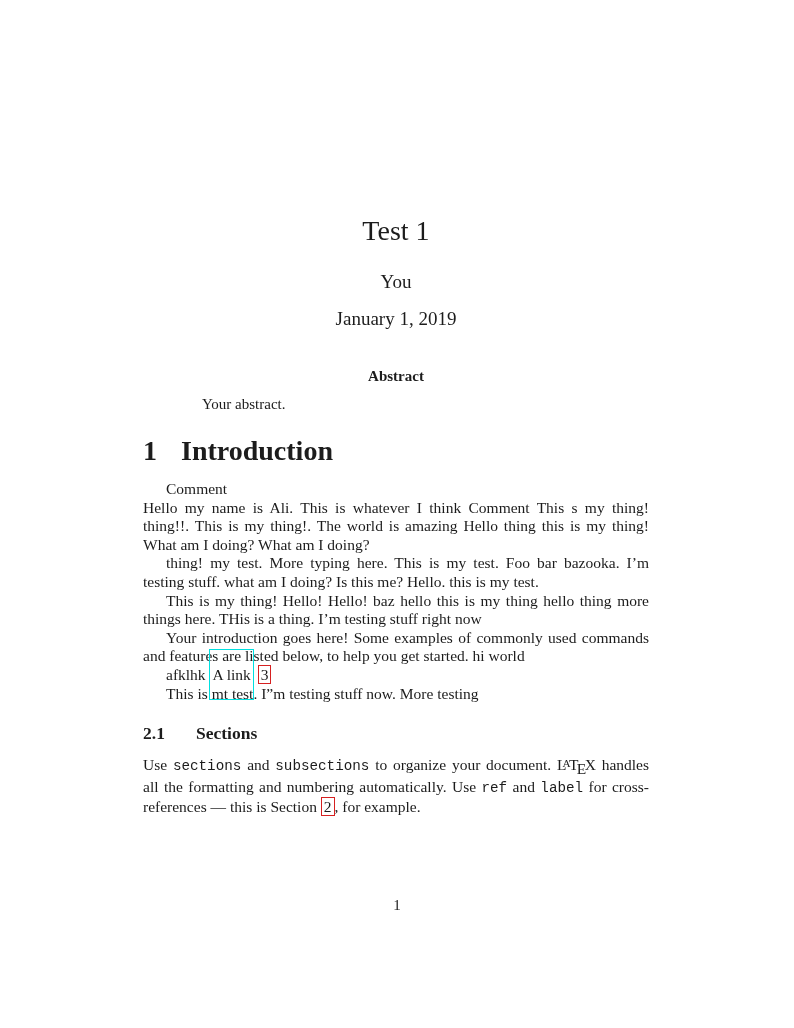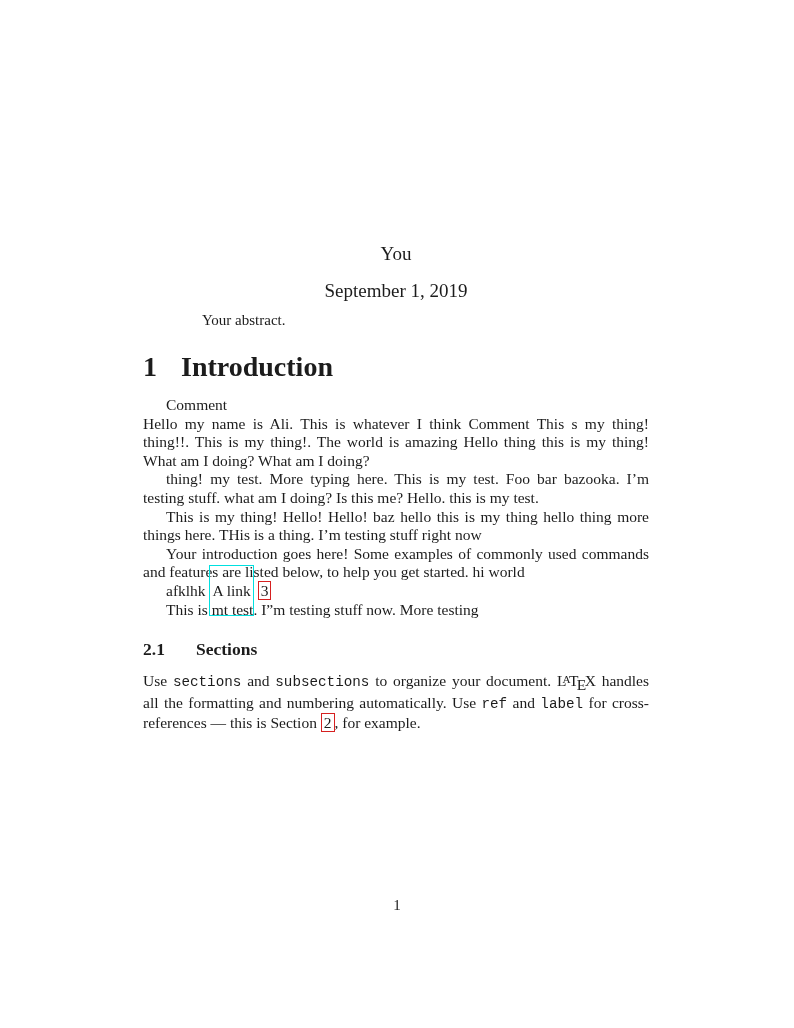--- a/index.html
+++ b/index.html
@@ -104,23 +104,25 @@
     text-align: center;
     font-size: 15px;
   }
 </style>
 </head>
 <body>
 
 <div class="page">
   <div class="content">
 
+    <div class="doc-title">Test 1</div>
     <div class="doc-author">You</div>
-    <div class="doc-date">September 1, 2019</div>
+    <div class="doc-date">January 1, 2019</div>
 
+    <div class="abstract-heading">Abstract</div>
     <div class="abstract-body">Your abstract.</div>
 
     <h2 class="section-heading"><span class="sec-num">1</span><span>Introduction</span></h2>
 
     <p class="body-para indent">Comment</p>
     <p class="body-para">Hello my name is Ali. This is whatever I think Comment This s my thing! thing!!. This is my thing!. The world is amazing Hello thing this is my thing! What am I doing? What am I doing?</p>
     <p class="body-para indent">thing! my test. More typing here. This is my test. Foo bar bazooka. I’m testing stuff. what am I doing? Is this me? Hello. this is my test.</p>
     <p class="body-para indent">This is my thing! Hello! Hello! baz hello this is my thing hello thing more things here. THis is a thing. I’m testing stuff right now</p>
     <p class="body-para indent">Your introduction goes here! Some examples of commonly used commands and features are listed below, to help you get started. hi world</p>
     <p class="body-para indent">afklhk <span class="ulink">A link</span> <span class="rlink">3</span></p>

